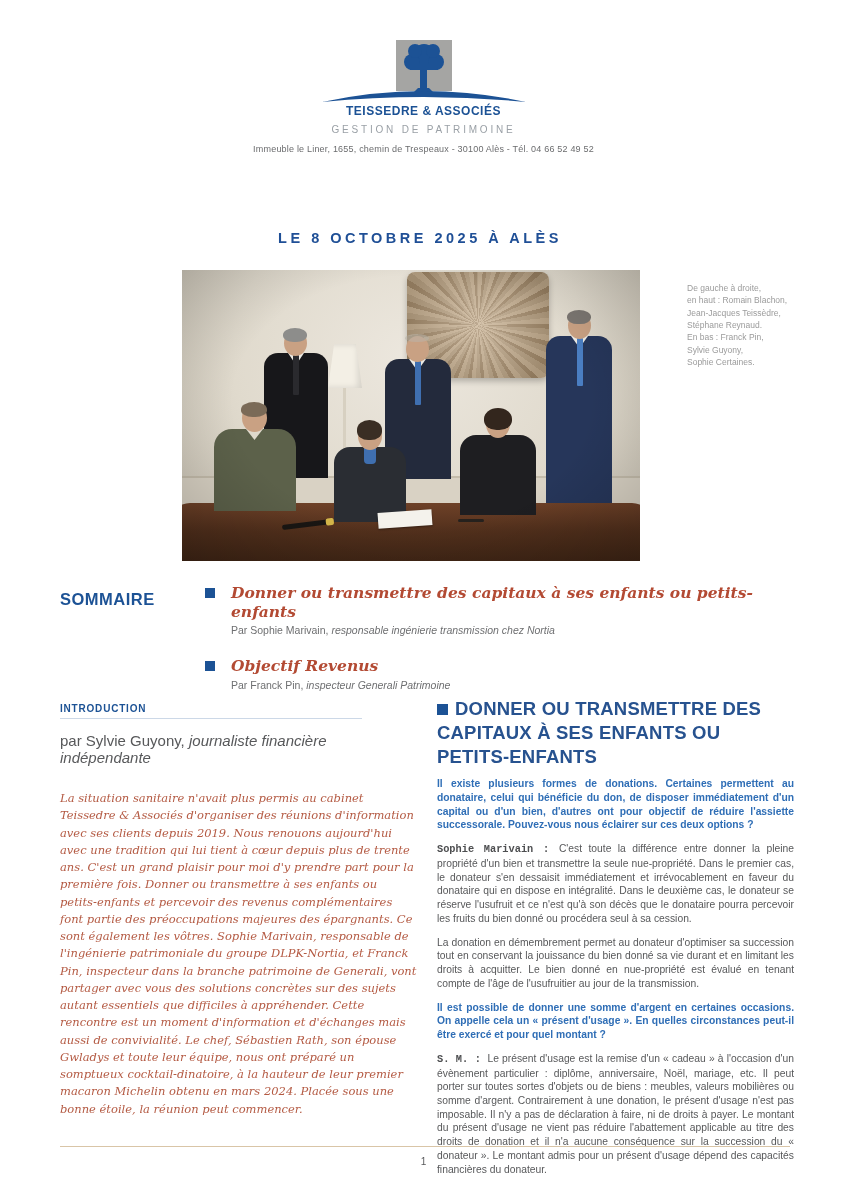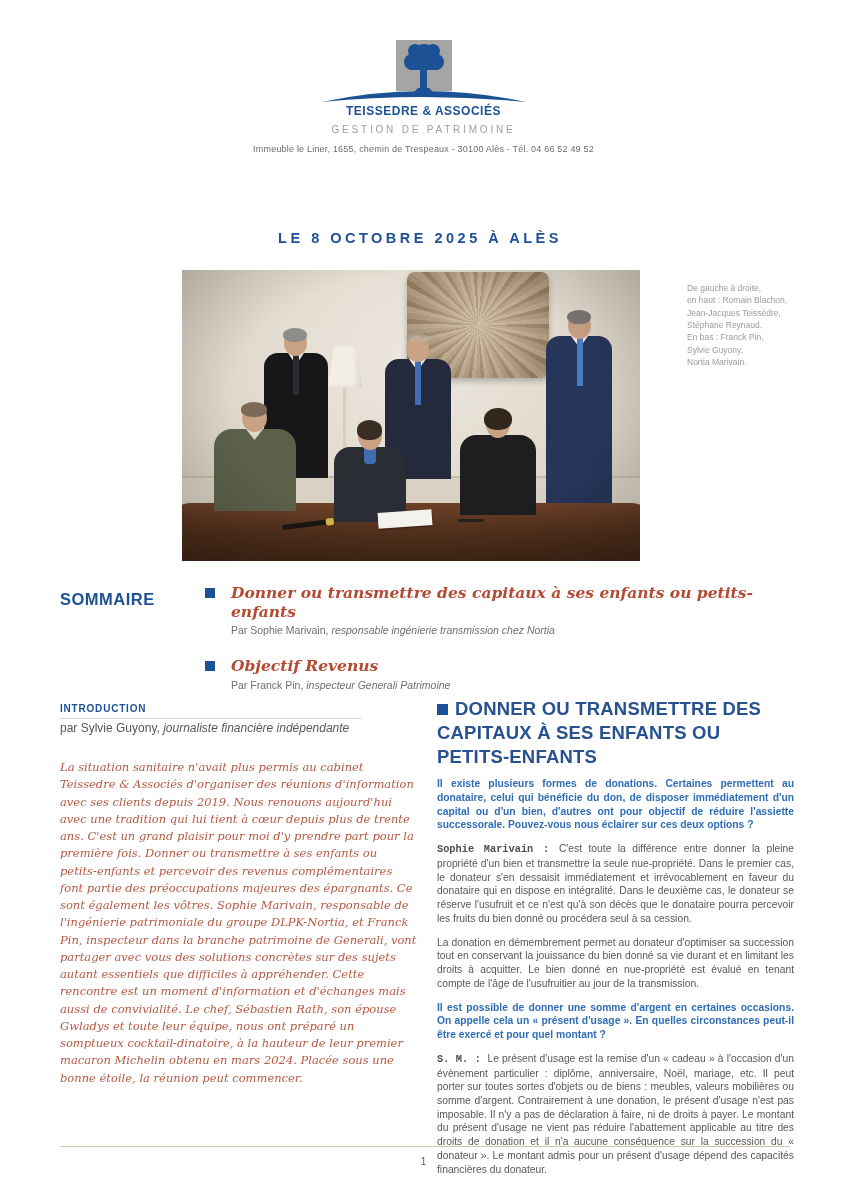--- a/index.html
+++ b/index.html
@@ -88,21 +88,21 @@
   .som-bullet{position:absolute;left:0;top:4px;width:10px;height:10px;background:#1c5295;}
   .som-title{font-family:"DejaVu Serif","Liberation Serif",serif;font-style:italic;font-weight:bold;
         color:#b34a33;font-size:15.5px;line-height:1.2;}
   .som-by{margin-top:3px;color:#6e6f71;font-size:10.5px;}
   .som-by em{font-style:italic;}
 
   
   .left-col{position:absolute;left:60px;top:703px;width:357px;}
   .intro-h{color:#1c5295;font-size:10px;font-weight:bold;letter-spacing:.8px;}
   .intro-rule{width:302px;height:1px;background:#ccd8e7;margin-top:4px;}
-  .intro-by{margin-top:2px;color:#57585a;font-size:12px;}
+  .intro-by{margin-top:13px;color:#57585a;font-size:15px;}
   .intro-by em{font-style:italic;}
   .intro-text{margin-top:24px;color:#b45a43;font-size:11.5px;line-height:1.5;
         font-family:"DejaVu Serif","Liberation Serif",serif;font-style:italic;}
 
   .right-col{position:absolute;left:437px;top:697px;width:357px;}
   .art-h{color:#27528f;font-size:18.5px;font-weight:bold;line-height:1.3;letter-spacing:.2px;}
   .art-bullet{display:inline-block;width:11px;height:11px;background:#1c5295;margin-right:7px;}
   .art-lead{margin-top:8px;color:#2f6eb6;font-weight:bold;font-size:10.3px;line-height:1.33;text-align:justify;}
   .art-p{margin-top:0;color:#57585a;font-size:10.3px;line-height:1.33;text-align:justify;}
   .art-p b{color:#4d4e50;font-family:Liberation Mono, monospace;}
@@ -182,21 +182,21 @@
     <div class="specs"></div>
   </div>
 
   <div class="photo-caption">
     <div>De gauche à droite,</div>
     <div>en haut : Romain Blachon,</div>
     <div>Jean-Jacques Teissèdre,</div>
     <div>Stéphane Reynaud.</div>
     <div>En bas : Franck Pin,</div>
     <div>Sylvie Guyony,</div>
-    <div>Nortia Marivain.</div>
+    <div>Sophie Certaines.</div>
   </div>
 
   <div class="sommaire-label">SOMMAIRE</div>
   <div class="sommaire">
     <div class="som-item">
       <span class="som-bullet"></span>
       <div class="som-title">Donner ou transmettre des capitaux à ses enfants ou petits-enfants</div>
       <div class="som-by"><span>Par Sophie Marivain, </span><em>responsable ingénierie transmission chez Nortia</em></div>
     </div>
     <div class="som-item">

